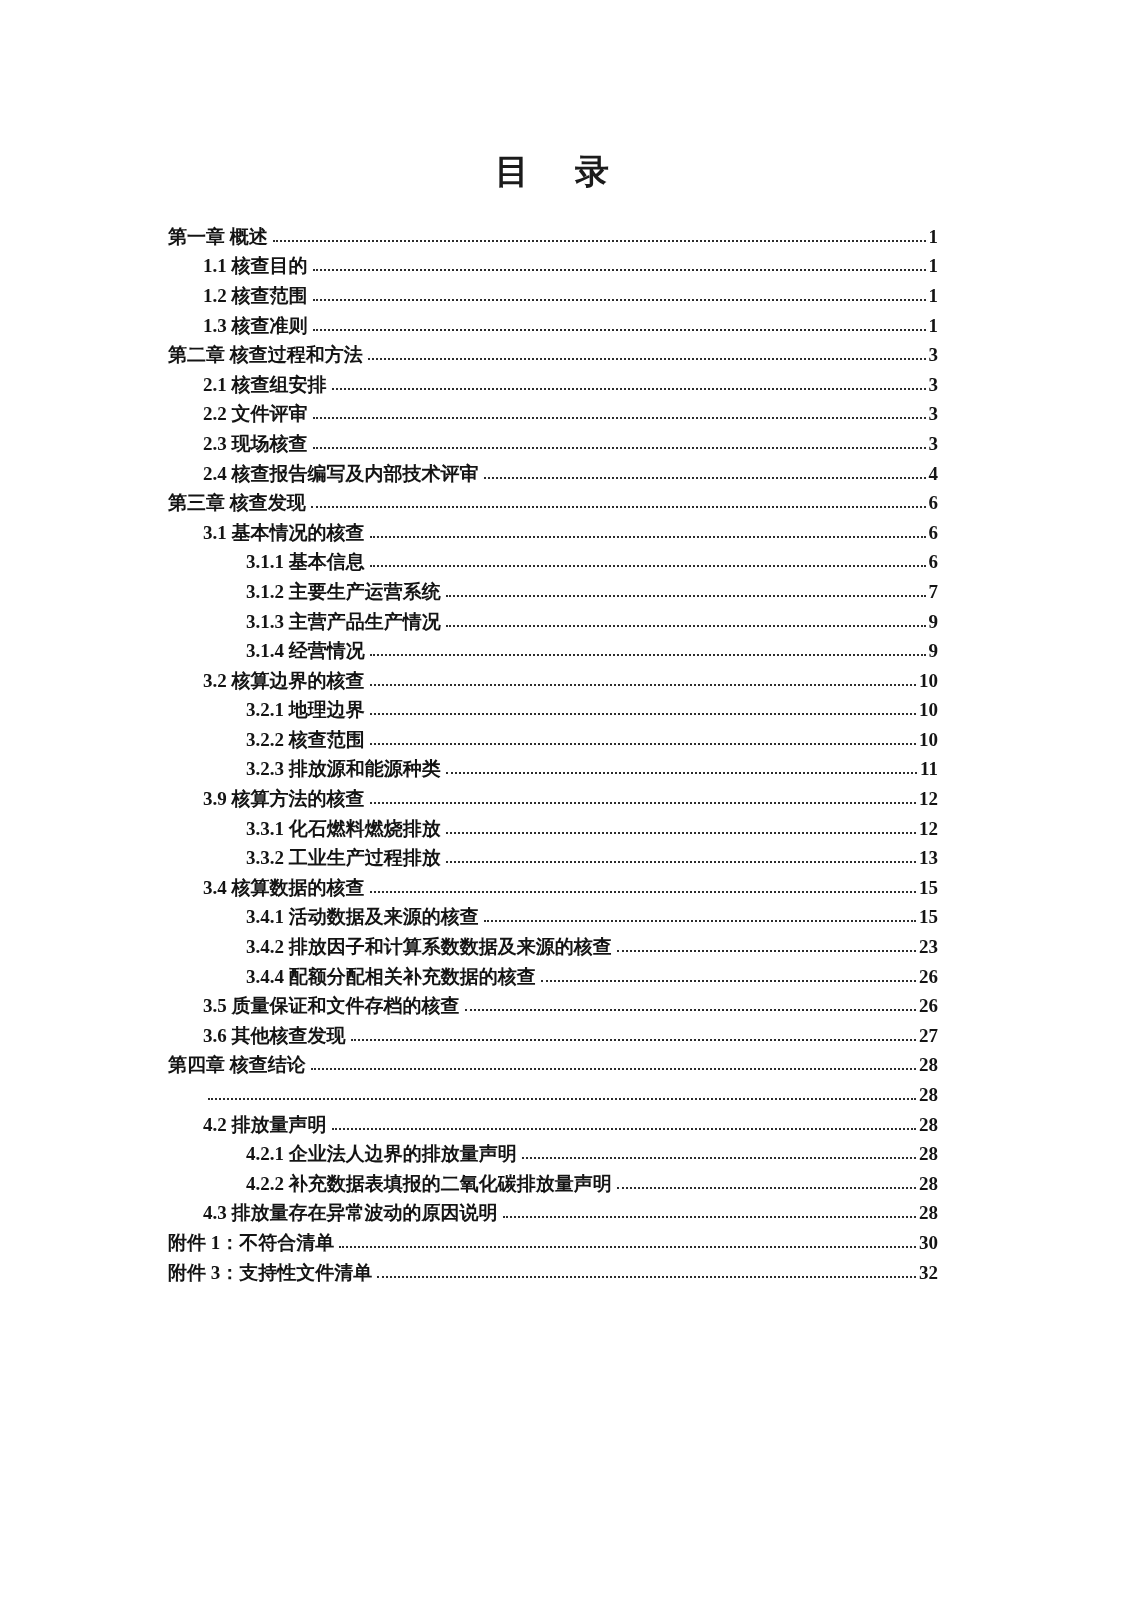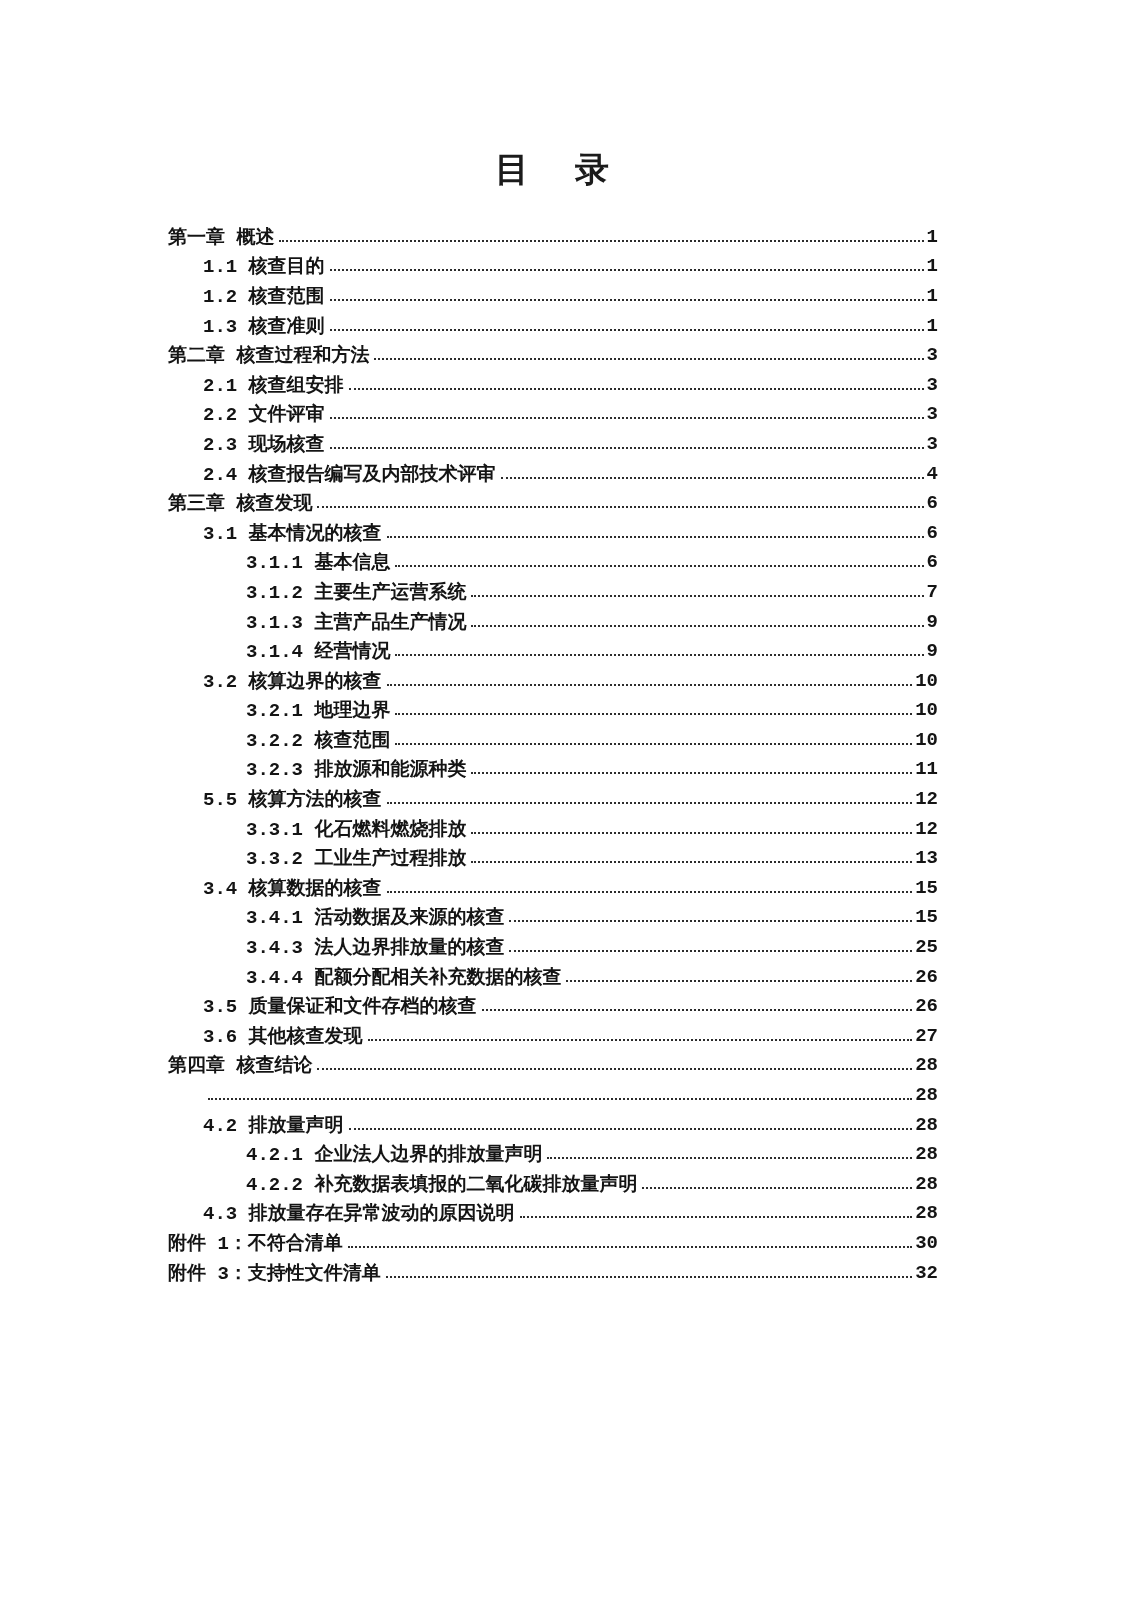--- a/index.html
+++ b/index.html
@@ -6,21 +6,21 @@
     margin: 0;
     padding: 0;
     background: #ffffff;
   }
   .page {
     position: relative;
     width: 1110px;
     height: 1600px;
     background: #ffffff;
     color: #161616;
-    font-family: Liberation Mono, monospace;
+    font-family: Liberation Serif, serif;
     overflow: hidden;
     box-sizing: border-box;
   }
   .doc-title {
     padding-top: 150px;
     text-align: center;
     font-size: 34px;
     line-height: 44px;
     font-weight: 600;
     letter-spacing: 6px;
@@ -154,21 +154,21 @@
       <span class="toc-label">3.2.2 核查范围</span>
       <span class="leader"></span>
       <span class="toc-page">10</span>
     </div>
       <div class="toc-row lvl2">
       <span class="toc-label">3.2.3 排放源和能源种类</span>
       <span class="leader"></span>
       <span class="toc-page">11</span>
     </div>
       <div class="toc-row lvl1">
-      <span class="toc-label">5.5 核算方法的核查</span>
+      <span class="toc-label">3.9 核算方法的核查</span>
       <span class="leader"></span>
       <span class="toc-page">12</span>
     </div>
       <div class="toc-row lvl2">
       <span class="toc-label">3.3.1 化石燃料燃烧排放</span>
       <span class="leader"></span>
       <span class="toc-page">12</span>
     </div>
       <div class="toc-row lvl2">
       <span class="toc-label">3.3.2 工业生产过程排放</span>
@@ -179,23 +179,23 @@
       <span class="toc-label">3.4 核算数据的核查</span>
       <span class="leader"></span>
       <span class="toc-page">15</span>
     </div>
       <div class="toc-row lvl2">
       <span class="toc-label">3.4.1 活动数据及来源的核查</span>
       <span class="leader"></span>
       <span class="toc-page">15</span>
     </div>
       <div class="toc-row lvl2">
-      <span class="toc-label">3.4.3 法人边界排放量的核查</span>
-      <span class="leader"></span>
-      <span class="toc-page">25</span>
+      <span class="toc-label">3.4.2 排放因子和计算系数数据及来源的核查</span>
+      <span class="leader"></span>
+      <span class="toc-page">23</span>
     </div>
       <div class="toc-row lvl2">
       <span class="toc-label">3.4.4 配额分配相关补充数据的核查</span>
       <span class="leader"></span>
       <span class="toc-page">26</span>
     </div>
       <div class="toc-row lvl1">
       <span class="toc-label">3.5 质量保证和文件存档的核查</span>
       <span class="leader"></span>
       <span class="toc-page">26</span>

